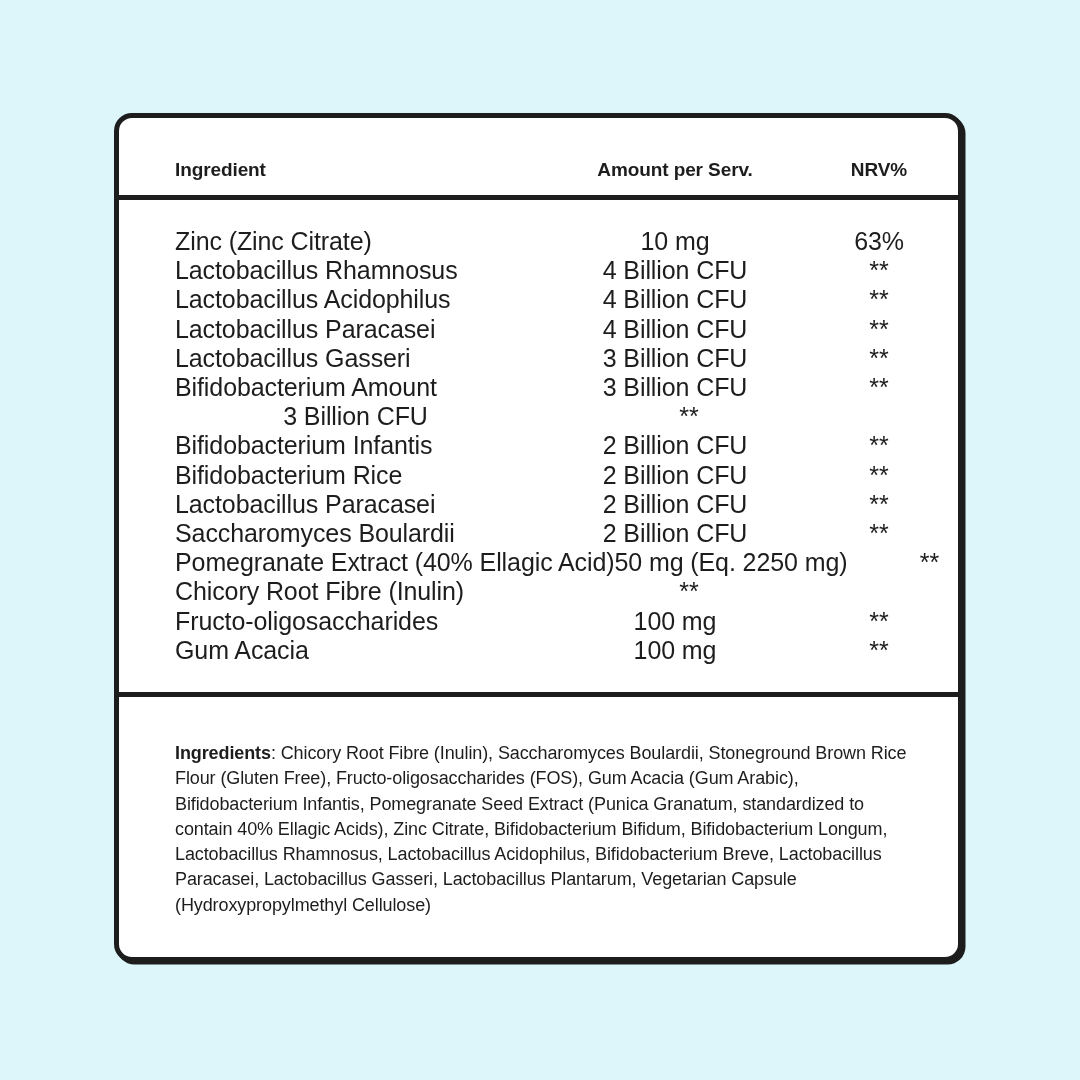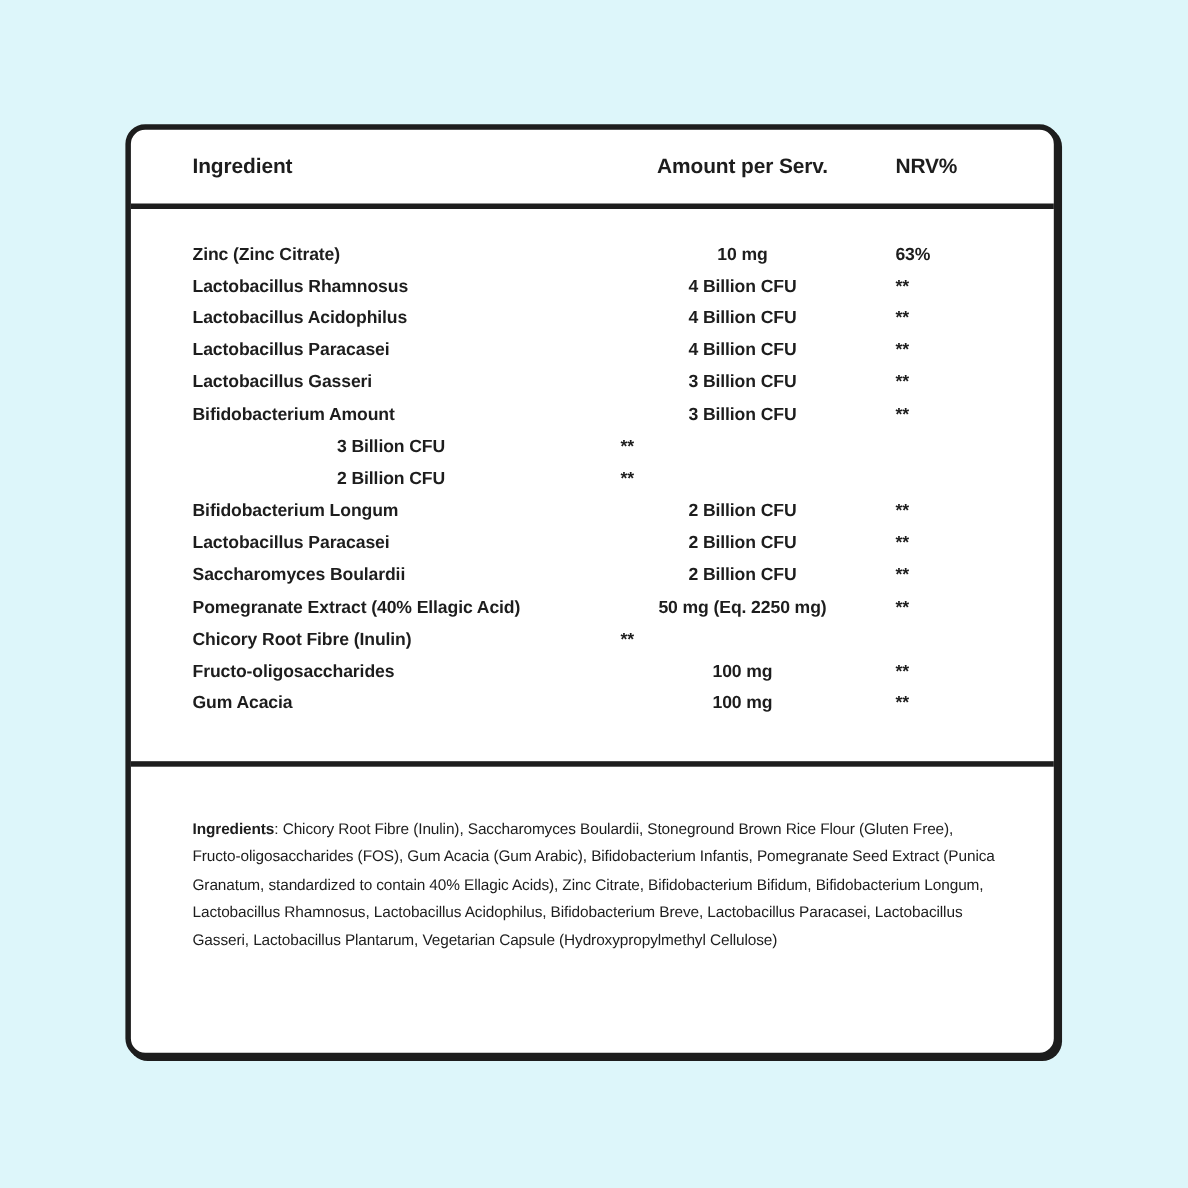--- a/index.html
+++ b/index.html
@@ -22,44 +22,44 @@
     flex-direction: column;
     letter-spacing: -0.1px;
   }
   .grid-cols {
     display: grid;
     grid-template-columns: 1fr 250px 130px;
     align-items: center;
     padding: 0 14px 0 56px;
   }
   .card-header {
-    height: 72px;
+    height: 56px;
     border-bottom: 5px solid #1d1d1d;
     font-size: 19px;
     font-weight: 700;
     flex: 0 0 auto;
+    margin-top: 26px;
   }
   .table-body {
     flex: 1 1 auto;
     padding-top: 27px;
   }
   .row {
     height: 29.2px;
-    font-size: 16px;
-    font-weight: bold;
+    font-size: 25px;
   }
   .cell-ingredient { text-align: left; white-space: nowrap; }
   .cell-amount { text-align: center; padding-right: 28px; white-space: nowrap; }
-  .cell-nrv { text-align: left; white-space: nowrap; }
+  .cell-nrv { text-align: center; white-space: nowrap; }
   .card-footer {
     flex: 0 0 auto;
     height: 265px;
     border-top: 5px solid #1d1d1d;
     padding: 44px 48px 0 56px;
-    font-size: 14px;
+    font-size: 18px;
     line-height: 25.3px;
   }
   .footer-label { font-weight: 700; }
 </style>
 </head>
 <body>
 
 <div class="card">
 
   <div class="card-header grid-cols">
@@ -97,25 +97,26 @@
     <div class="row grid-cols">
       <div class="cell-ingredient">Bifidobacterium Amount</div>
       <div class="cell-amount">3 Billion CFU</div>
       <div class="cell-nrv">**</div>
     </div>
     <div class="row grid-cols">
       <div class="cell-amount">3 Billion CFU</div>
       <div class="cell-nrv">**</div>
     </div>
     <div class="row grid-cols">
+      <div class="cell-ingredient">Bifidobacterium Infantis</div>
       <div class="cell-amount">2 Billion CFU</div>
       <div class="cell-nrv">**</div>
     </div>
     <div class="row grid-cols">
-      <div class="cell-ingredient">Bifidobacterium Longum</div>
+      <div class="cell-ingredient">Bifidobacterium Rice</div>
       <div class="cell-amount">2 Billion CFU</div>
       <div class="cell-nrv">**</div>
     </div>
     <div class="row grid-cols">
       <div class="cell-ingredient">Lactobacillus Paracasei</div>
       <div class="cell-amount">2 Billion CFU</div>
       <div class="cell-nrv">**</div>
     </div>
     <div class="row grid-cols">
       <div class="cell-ingredient">Saccharomyces Boulardii</div>

